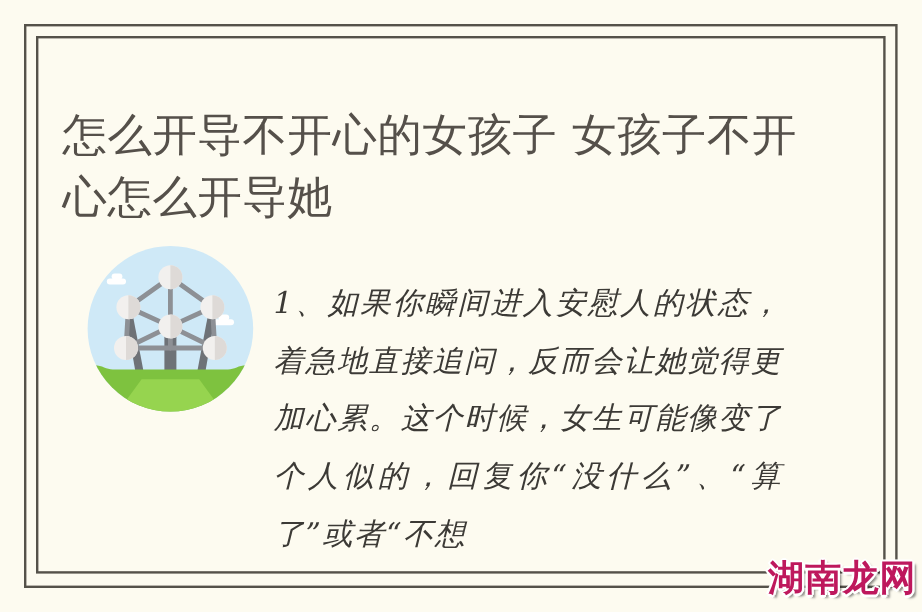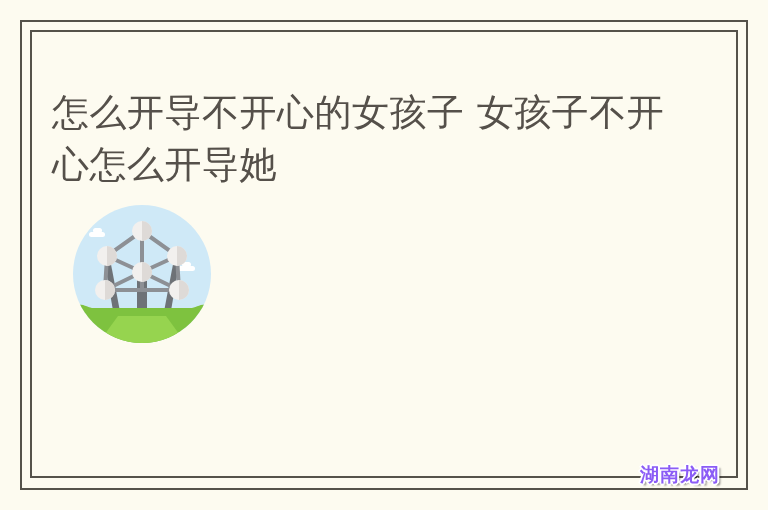--- a/index.html
+++ b/index.html
@@ -93,24 +93,24 @@
     letter-spacing: 1.5px;
     text-align: justify;
     word-break: break-all;
   }
 
   
   .watermark {
     position: absolute;
     left: 640px;
     top: 462px;
-    font-size: 19px;
+    font-size: 30px;
     font-weight: bold;
     letter-spacing: 1px;
-    color: #8b5cf6;
+    color: #be185d;
     font-family: "DejaVu Sans", "Liberation Sans", sans-serif;
     text-shadow:
        2px 0 0 #ffffff, -2px 0 0 #ffffff,
        0 2px 0 #ffffff, 0 -2px 0 #ffffff,
        1px 1px 0 #ffffff, -1px -1px 0 #ffffff,
        1px -1px 0 #ffffff, -1px 1px 0 #ffffff,
        3px 2px 2px rgba(0,0,0,0.45);
     white-space: nowrap;
   }
 </style>
@@ -182,18 +182,19 @@
             <circle cx="107" cy="86" r="10" fill="#f2f0ee"></circle>
             <path d="M107 76 a10 10 0 0 1 0 20 z" fill="#dedad7"></path>
           </g>
 
           <path d="M-5 104 C 10 96, 14 104, 22 104 L 118 104 C 126 104, 130 96, 145 104 L 145 145 L -5 145 Z" fill="#7ec23f"></path>
           <polygon points="46,112 94,112 118,145 22,145" fill="#96d44f"></polygon>
         </g>
       </svg>
     </div>
 
+    <p class="body-text">1、如果你瞬间进入安慰人的状态，着急地直接追问，反而会让她觉得更加心累。这个时候，女生可能像变了个人似的，回复你“没什么”、“算了”或者“不想</p>
 
   </div>
 
   <div class="watermark">湖南龙网</div>
 
 </div>
 
 </body></html>

